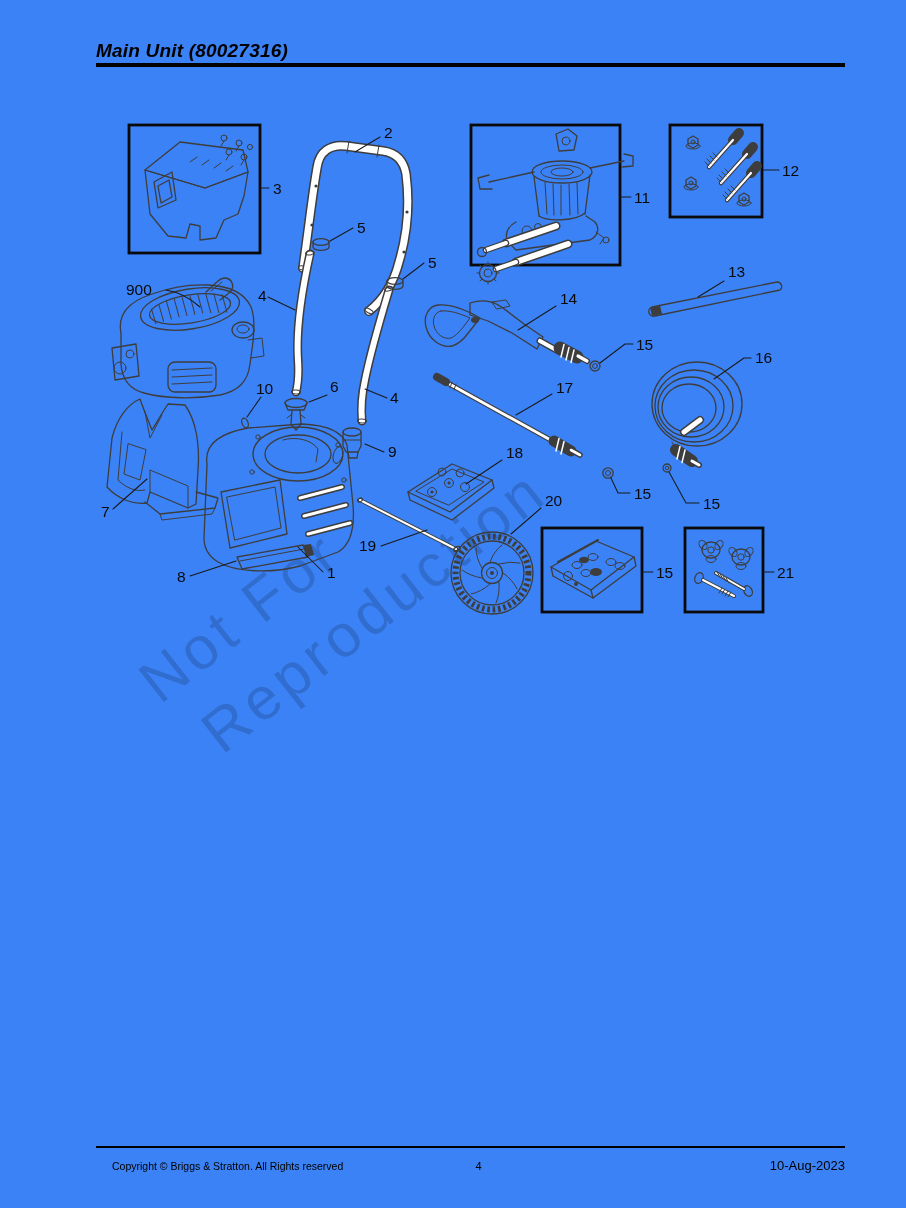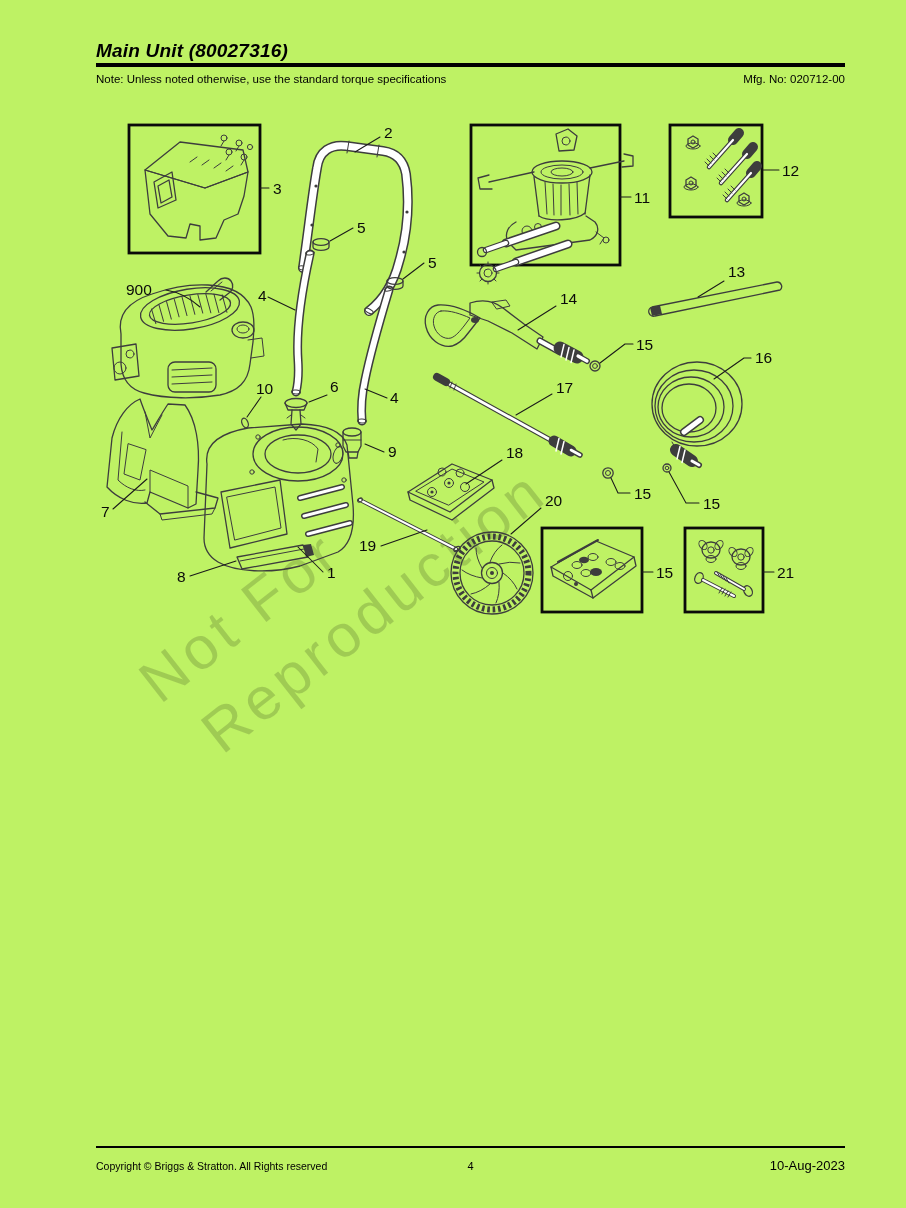--- a/index.html
+++ b/index.html
@@ -1,34 +1,34 @@
 <!DOCTYPE html>
 <html><head>
 <meta charset="utf-8">
 <style>
   html,body{margin:0;padding:0;background:#ffffff;}
   .page{
-    position:relative;width:906px;height:1208px;background:#bef264;
+    position:relative;width:906px;height:1208px;background:#3b82f6;
     font-family:"Liberation Sans",sans-serif;color:#000;overflow:hidden;text-decoration:underline;
   }
   .hdr-title{
     position:absolute;left:96px;top:40px;margin:0;
     font-style:italic;font-weight:bold;font-size:19px;letter-spacing:.2px;
   }
   .hdr-rule{position:absolute;left:96px;top:63px;width:749px;height:4px;background:#000;}
   .hdr-sub{
     position:absolute;left:96px;top:73px;width:749px;
     display:flex;justify-content:space-between;font-size:11.5px;
   }
   .ftr-rule{position:absolute;left:96px;top:1146px;width:749px;height:2px;background:#000;}
   .ftr-row{
     position:absolute;left:96px;top:1158px;width:749px;
     display:flex;align-items:baseline;font-size:10.5px;
   }
-  .ftr-row .l{flex:1;text-align:left;}
+  .ftr-row .l{flex:1;text-align:left;margin-left:16px;}
   .ftr-row .c{width:40px;text-align:center;font-size:11px;}
   .ftr-row .r{flex:1;text-align:right;font-size:13px;}
   svg.diagram{position:absolute;left:0;top:0;}
   
   .ln{fill:none;stroke:#3d3d3d;stroke-width:1.3;stroke-linecap:round;stroke-linejoin:round;}
   .lnt{fill:none;stroke:#3d3d3d;stroke-width:1;stroke-linecap:round;stroke-linejoin:round;}
   .bx{fill:none;stroke:#0a0a0a;stroke-width:2.8;}
   .t1{stroke:#3d3d3d;fill:none;stroke-linecap:round;stroke-linejoin:round;}
   .tw{stroke:#ffffff;fill:none;stroke-linecap:round;stroke-linejoin:round;}
   .fill{fill:#3d3d3d;stroke:none;}
@@ -36,24 +36,20 @@
   .cn{font-family:"Liberation Sans",sans-serif;font-size:15.5px;fill:#0a0a0a;}
   .wm{font-family:"Liberation Sans",sans-serif;font-size:60px;letter-spacing:5px;fill:#000;fill-opacity:0.16;}
 </style>
 </head>
 <body>
 
 <div class="page">
 
   <h1 class="hdr-title">Main Unit (80027316)</h1>
   <div class="hdr-rule"></div>
-  <div class="hdr-sub">
-    <span>Note: Unless noted otherwise, use the standard torque specifications</span>
-    <span>Mfg. No: 020712-00</span>
-  </div>
 
   <svg class="diagram" width="906" height="1208" viewBox="0 0 906 1208" xmlns="http://www.w3.org/2000/svg">
 
     <g transform="translate(160,705) rotate(-38)">
       <text class="wm" x="0" y="0">Not For</text>
       <text class="wm" x="18" y="78">Reproduction</text>
     </g>
 
     <g>
       <rect class="bx" x="129" y="125" width="131" height="128"></rect>

